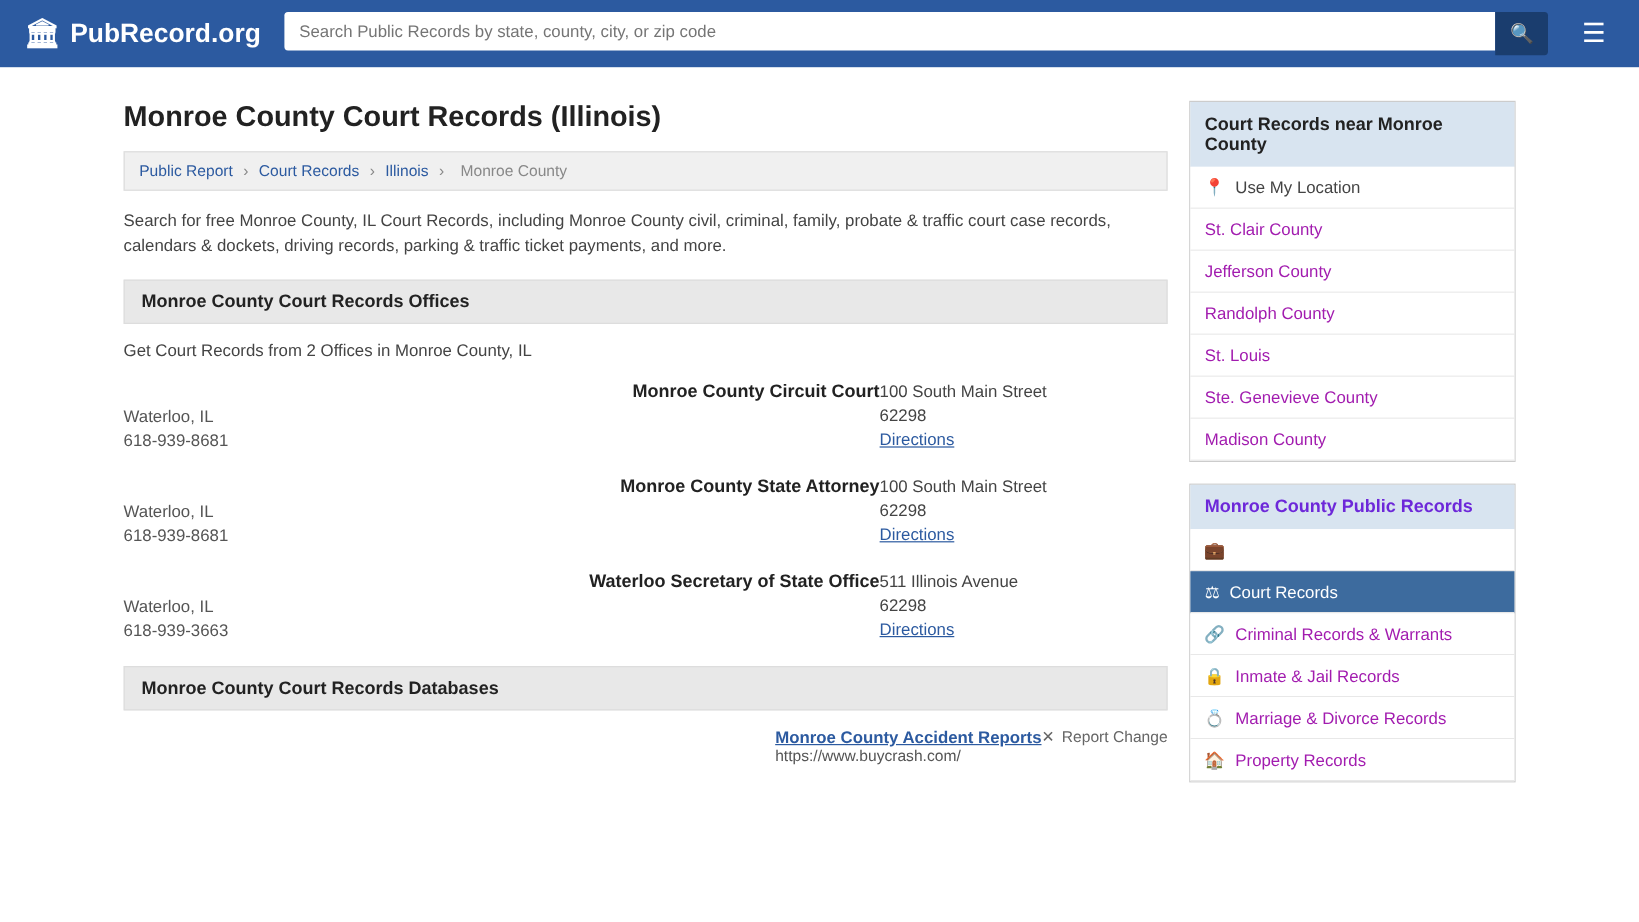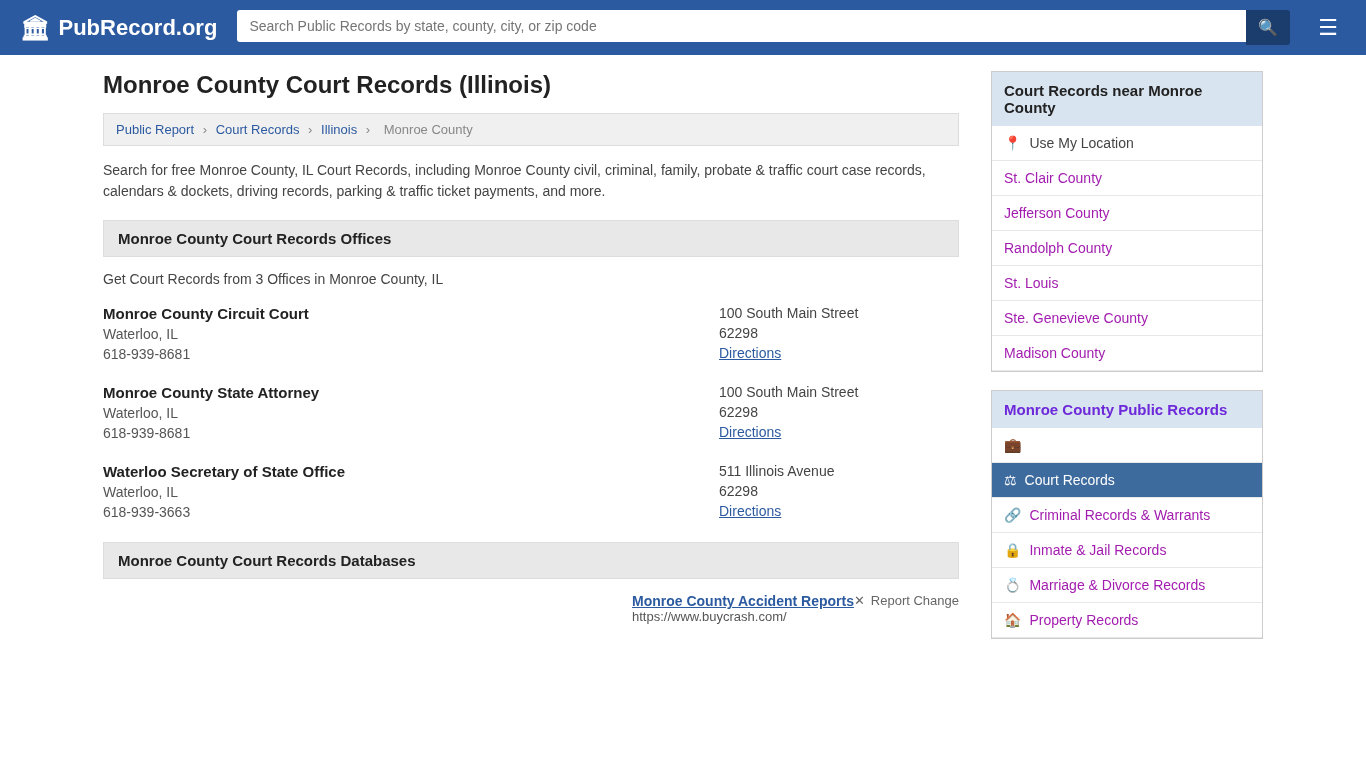--- a/index.html
+++ b/index.html
@@ -52,24 +52,24 @@
       border: none;
       color: #fff;
       font-size: 22px;
       cursor: pointer;
       padding: 4px 8px;
     }
 
     
     .page-container {
       max-width: 1200px;
-      margin: 12px auto;
-      padding: 4px 20px;
-      display: flex;
-      gap: 32px;
+      margin: 0 auto;
+      padding: 28px 20px;
+      display: flex;
+      gap: 18px;
     }
     .main-content {
       flex: 1;
     }
     .sidebar {
       width: 272px;
       flex-shrink: 0;
     }
 
     
@@ -135,20 +135,21 @@
     .office-right {
       width: 240px;
       font-size: 14px;
       color: #444;
     }
     .office-name {
       font-weight: bold;
       font-size: 15px;
       color: #222;
       margin-bottom: 4px;
+      text-align: right;
     }
     .office-city {
       color: #555;
       margin-bottom: 4px;
     }
     .office-phone {
       color: #555;
     }
     .office-address {
       margin-bottom: 4px;
@@ -270,21 +271,21 @@
       <a href="#">Court Records</a>
       <span>›</span>
       <a href="#">Illinois</a>
       <span>›</span>
       <span>Monroe County</span>
     </nav>
 
     <p class="description">Search for free Monroe County, IL Court Records, including Monroe County civil, criminal, family, probate &amp; traffic court case records, calendars &amp; dockets, driving records, parking &amp; traffic ticket payments, and more.</p>
 
     <div class="section-header">Monroe County Court Records Offices</div>
-    <p class="office-count">Get Court Records from 3 Offices in Monroe County, IL</p>
+    <p class="office-count">Get Court Records from 2 Offices in Monroe County, IL</p>
 
     <div class="office-entry">
       <div class="office-left">
         <div class="office-name">Monroe County Circuit Court</div>
         <div class="office-city">Waterloo, IL</div>
         <div class="office-phone">618-939-8681</div>
       </div>
       <div class="office-right">
         <div class="office-address">100 South Main Street</div>
         <div class="office-zip">62298</div>

